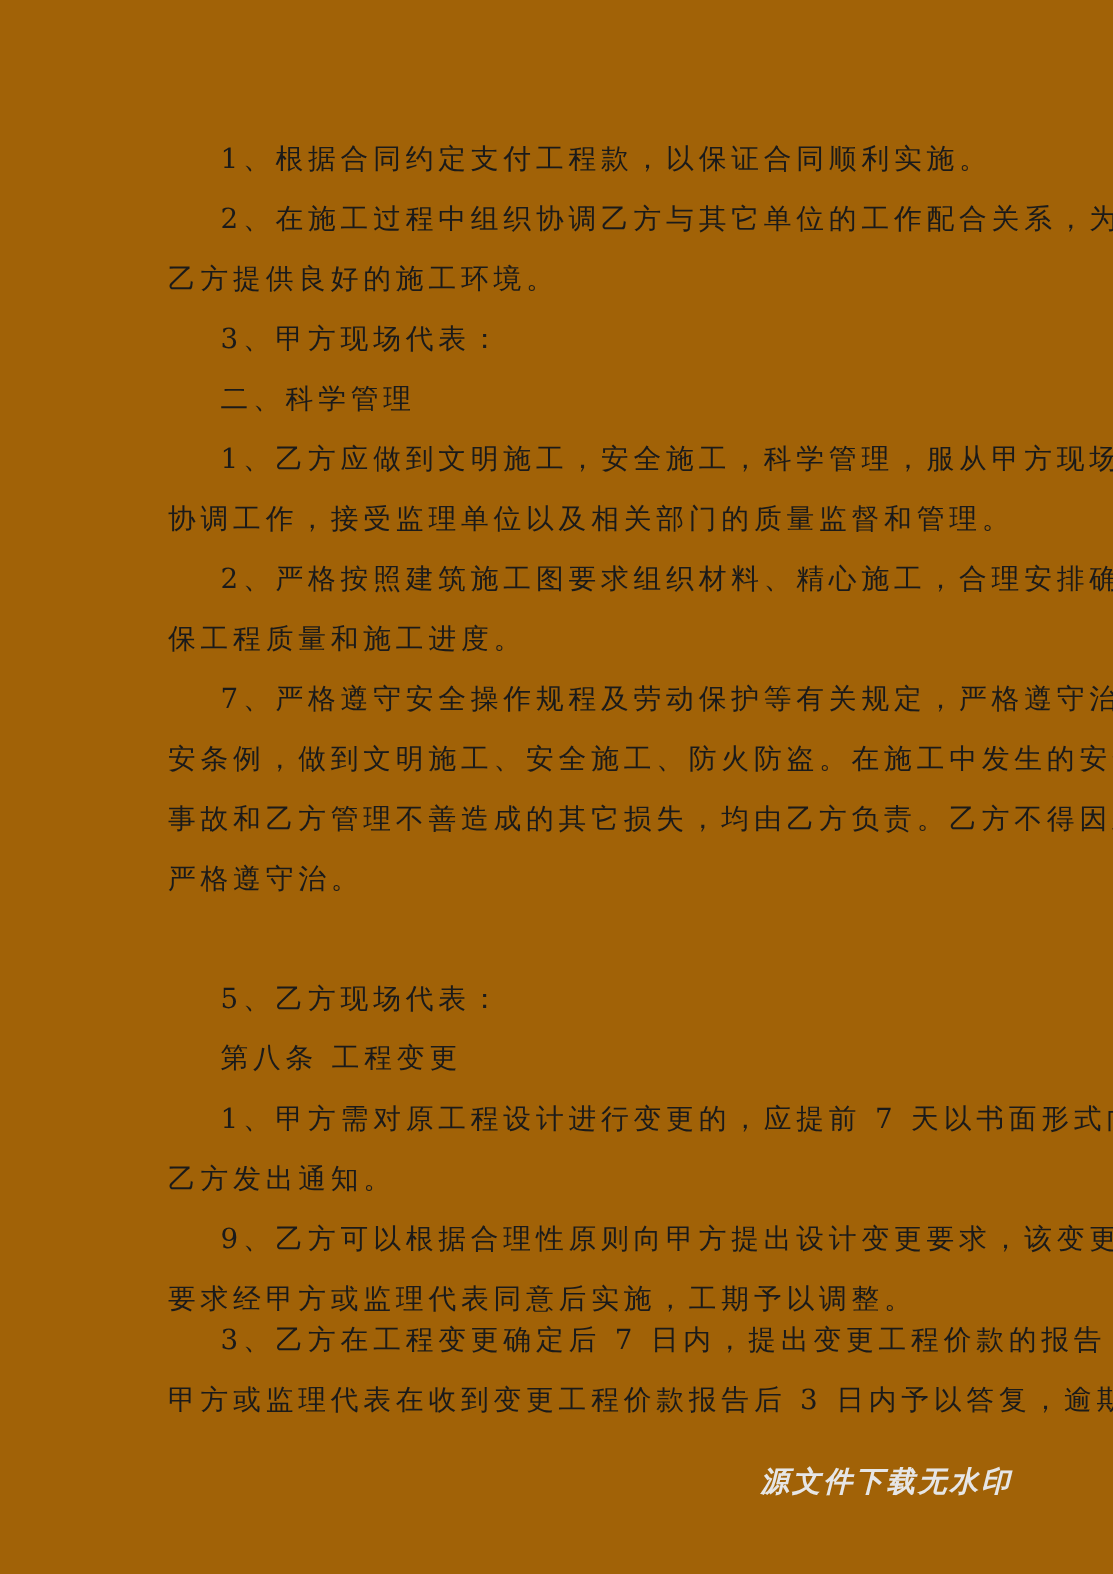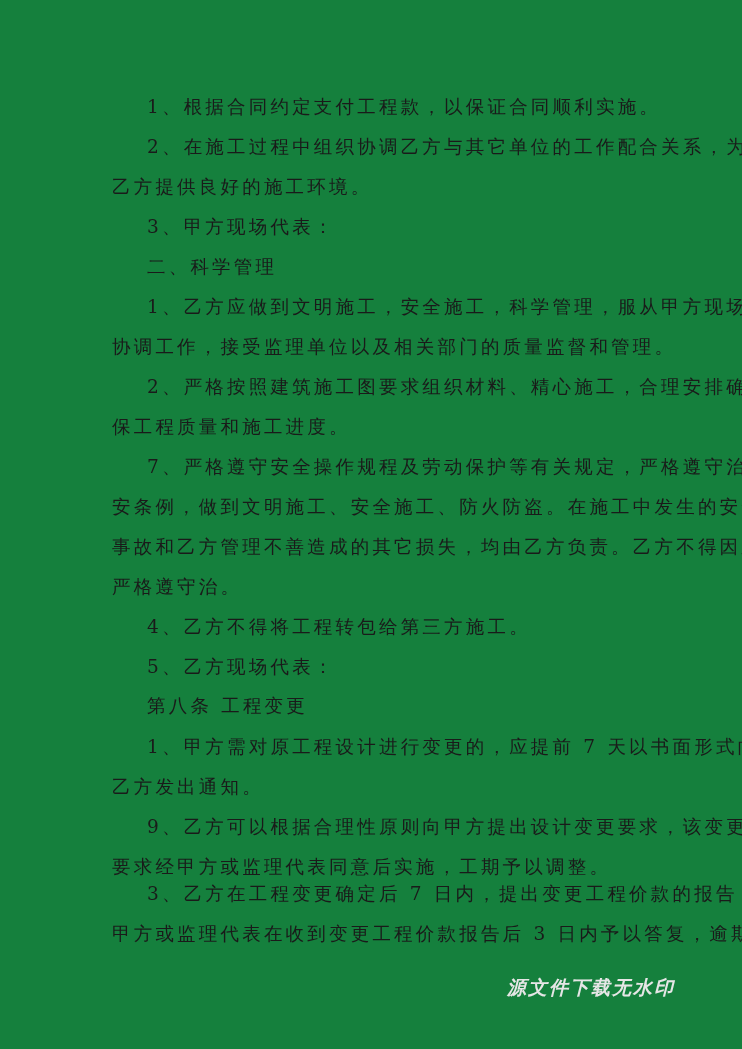--- a/index.html
+++ b/index.html
@@ -1,18 +1,18 @@
 <!DOCTYPE html>
 <html><head>
 <meta charset="utf-8">
 <style>
   html, body { margin:0; padding:0; background:#ffffff; }
   body { width:742px; height:1049px; position:relative; overflow:hidden;
          font-family: "DejaVu Serif", "Liberation Serif", serif; color:#1a1a1a; }
-  .page { position:absolute; left:0; top:0; width:742px; height:1049px; background:#15803d; }
+  .page { position:absolute; left:0; top:0; width:742px; height:1049px; background:#a16207; }
   .line { position:absolute; left:112px; width:540px; font-size:18.5px; line-height:24px;
           letter-spacing:3.2px; white-space:nowrap; }
   .indent { left:147px; }
   .wm1 { position:absolute; left:500px; top:922px; font-family:"DejaVu Sans","Liberation Sans",sans-serif;
          font-weight:bold; font-style:italic; font-size:40px; letter-spacing:4px; color:#e3e3e3; white-space:nowrap; }
   .wm2 { position:absolute; left:507px; top:975px; font-family:"DejaVu Sans","Liberation Sans",sans-serif;
          font-weight:bold; font-style:italic; font-size:19px; letter-spacing:2px; color:#e6e6e6; white-space:nowrap;text-align:right; }
 </style>
 </head>
 <body>
@@ -24,21 +24,20 @@
   <div class="line indent" style="top:215px">3、甲方现场代表：</div>
   <div class="line indent" style="top:255px">二、科学管理</div>
   <div class="line indent" style="top:295px">1、乙方应做到文明施工，安全施工，科学管理，服从甲方现场</div>
   <div class="line" style="top:335px">协调工作，接受监理单位以及相关部门的质量监督和管理。</div>
   <div class="line indent" style="top:375px">2、严格按照建筑施工图要求组织材料、精心施工，合理安排确</div>
   <div class="line" style="top:415px">保工程质量和施工进度。</div>
   <div class="line indent" style="top:455px">7、严格遵守安全操作规程及劳动保护等有关规定，严格遵守治</div>
   <div class="line" style="top:495px">安条例，做到文明施工、安全施工、防火防盗。在施工中发生的安全</div>
   <div class="line" style="top:535px">事故和乙方管理不善造成的其它损失，均由乙方负责。乙方不得因此</div>
   <div class="line" style="top:575px">严格遵守治。</div>
-  <div class="line indent" style="top:615px">4、乙方不得将工程转包给第三方施工。</div>
   <div class="line indent" style="top:655px">5、乙方现场代表：</div>
   <div class="line indent" style="top:694px">第八条 工程变更</div>
   <div class="line indent" style="top:735px">1、甲方需对原工程设计进行变更的，应提前 7 天以书面形式向</div>
   <div class="line" style="top:775px">乙方发出通知。</div>
   <div class="line indent" style="top:815px">9、乙方可以根据合理性原则向甲方提出设计变更要求，该变更</div>
   <div class="line" style="top:855px">要求经甲方或监理代表同意后实施，工期予以调整。</div>
   <div class="line indent" style="top:882px">3、乙方在工程变更确定后 7 日内，提出变更工程价款的报告，</div>
   <div class="line" style="top:922px">甲方或监理代表在收到变更工程价款报告后 3 日内予以答复，逾期则</div>
 
   <div class="wm2">源文件下载无水印</div>

